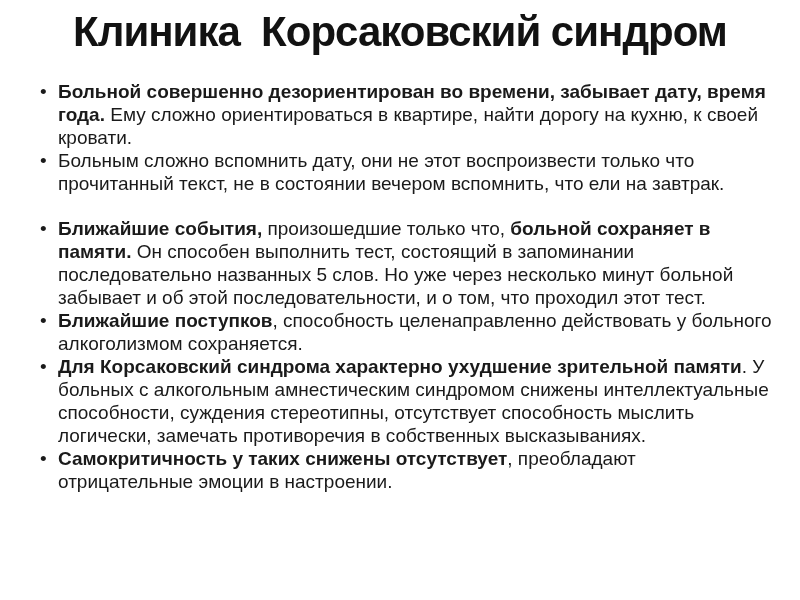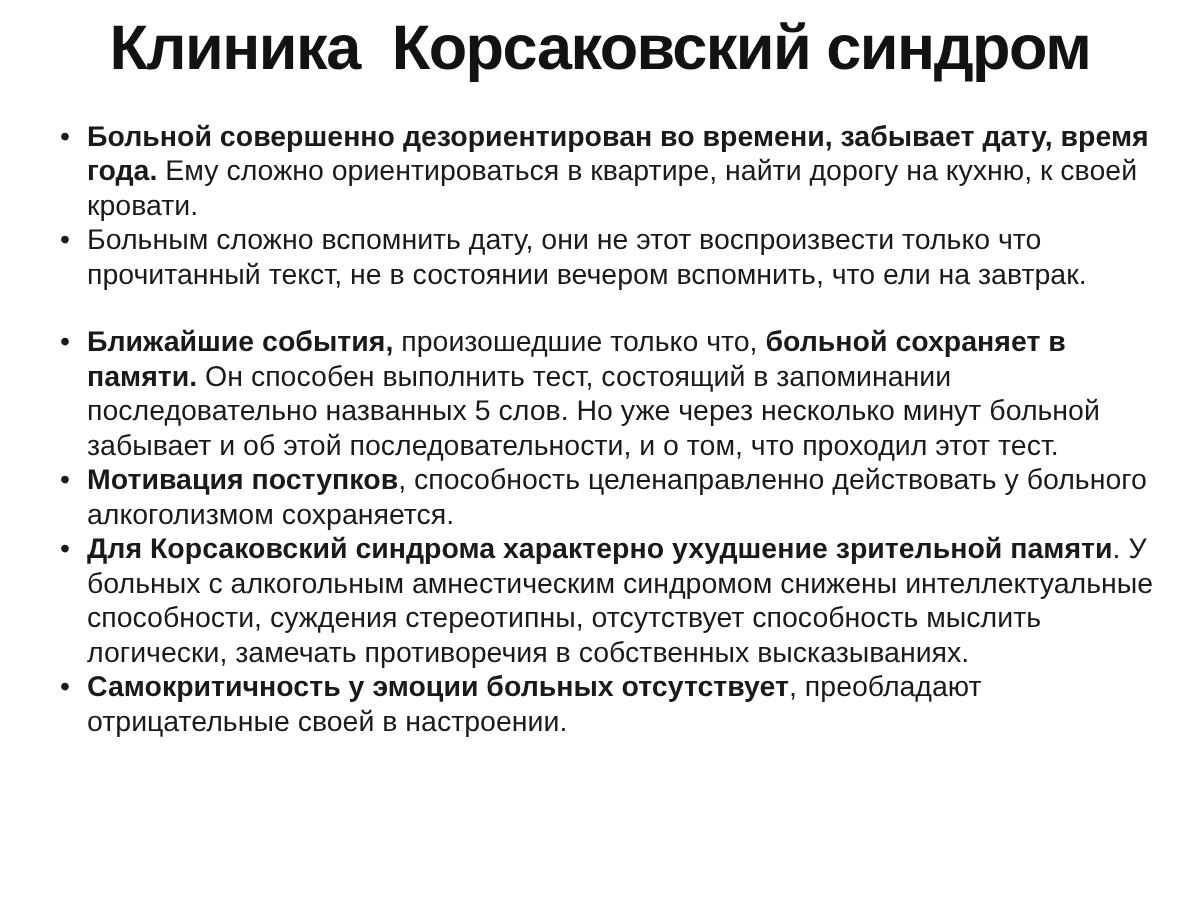--- a/index.html
+++ b/index.html
@@ -50,17 +50,17 @@
 </style>
 </head>
 <body>
 
 <div class="slide">
   <h1 class="slide-title">Клиника  Корсаковский синдром</h1>
   <ul class="bullets">
       <li><span class="dot">•</span><span><span class="b">Больной совершенно дезориентирован во времени, забывает дату, время года.</span><span> Ему сложно ориентироваться в квартире, найти дорогу на кухню, к своей кровати.</span></span></li>
       <li><span class="dot">•</span><span><span>Больным сложно вспомнить дату, они не этот воспроизвести только что прочитанный текст, не в состоянии вечером вспомнить, что ели на завтрак.</span></span></li>
       <li class="gap"><span class="dot">•</span><span><span class="b">Ближайшие события,</span><span> произошедшие только что, </span><span class="b">больной сохраняет в памяти.</span><span> Он способен выполнить тест, состоящий в запоминании последовательно названных 5 слов. Но уже через несколько минут больной забывает и об этой последовательности, и о том, что проходил этот тест.</span></span></li>
-      <li><span class="dot">•</span><span><span class="b">Мотивация поступков</span><span>, способность целенаправленно действовать у больного алкоголизмом сохраняется.</span></span></li>
+      <li><span class="dot">•</span><span><span class="b">Ближайшие поступков</span><span>, способность целенаправленно действовать у больного алкоголизмом сохраняется.</span></span></li>
       <li><span class="dot">•</span><span><span class="b">Для Корсаковский синдрома характерно ухудшение зрительной памяти</span><span>. У больных с алкогольным амнестическим синдромом снижены интеллектуальные способности, суждения стереотипны, отсутствует способность мыслить логически, замечать противоречия в собственных высказываниях.</span></span></li>
-      <li><span class="dot">•</span><span><span class="b">Самокритичность у эмоции больных отсутствует</span><span>, преобладают отрицательные своей в настроении.</span></span></li>
+      <li><span class="dot">•</span><span><span class="b">Самокритичность у таких снижены отсутствует</span><span>, преобладают отрицательные эмоции в настроении.</span></span></li>
     </ul>
 </div>
 
 </body></html>

